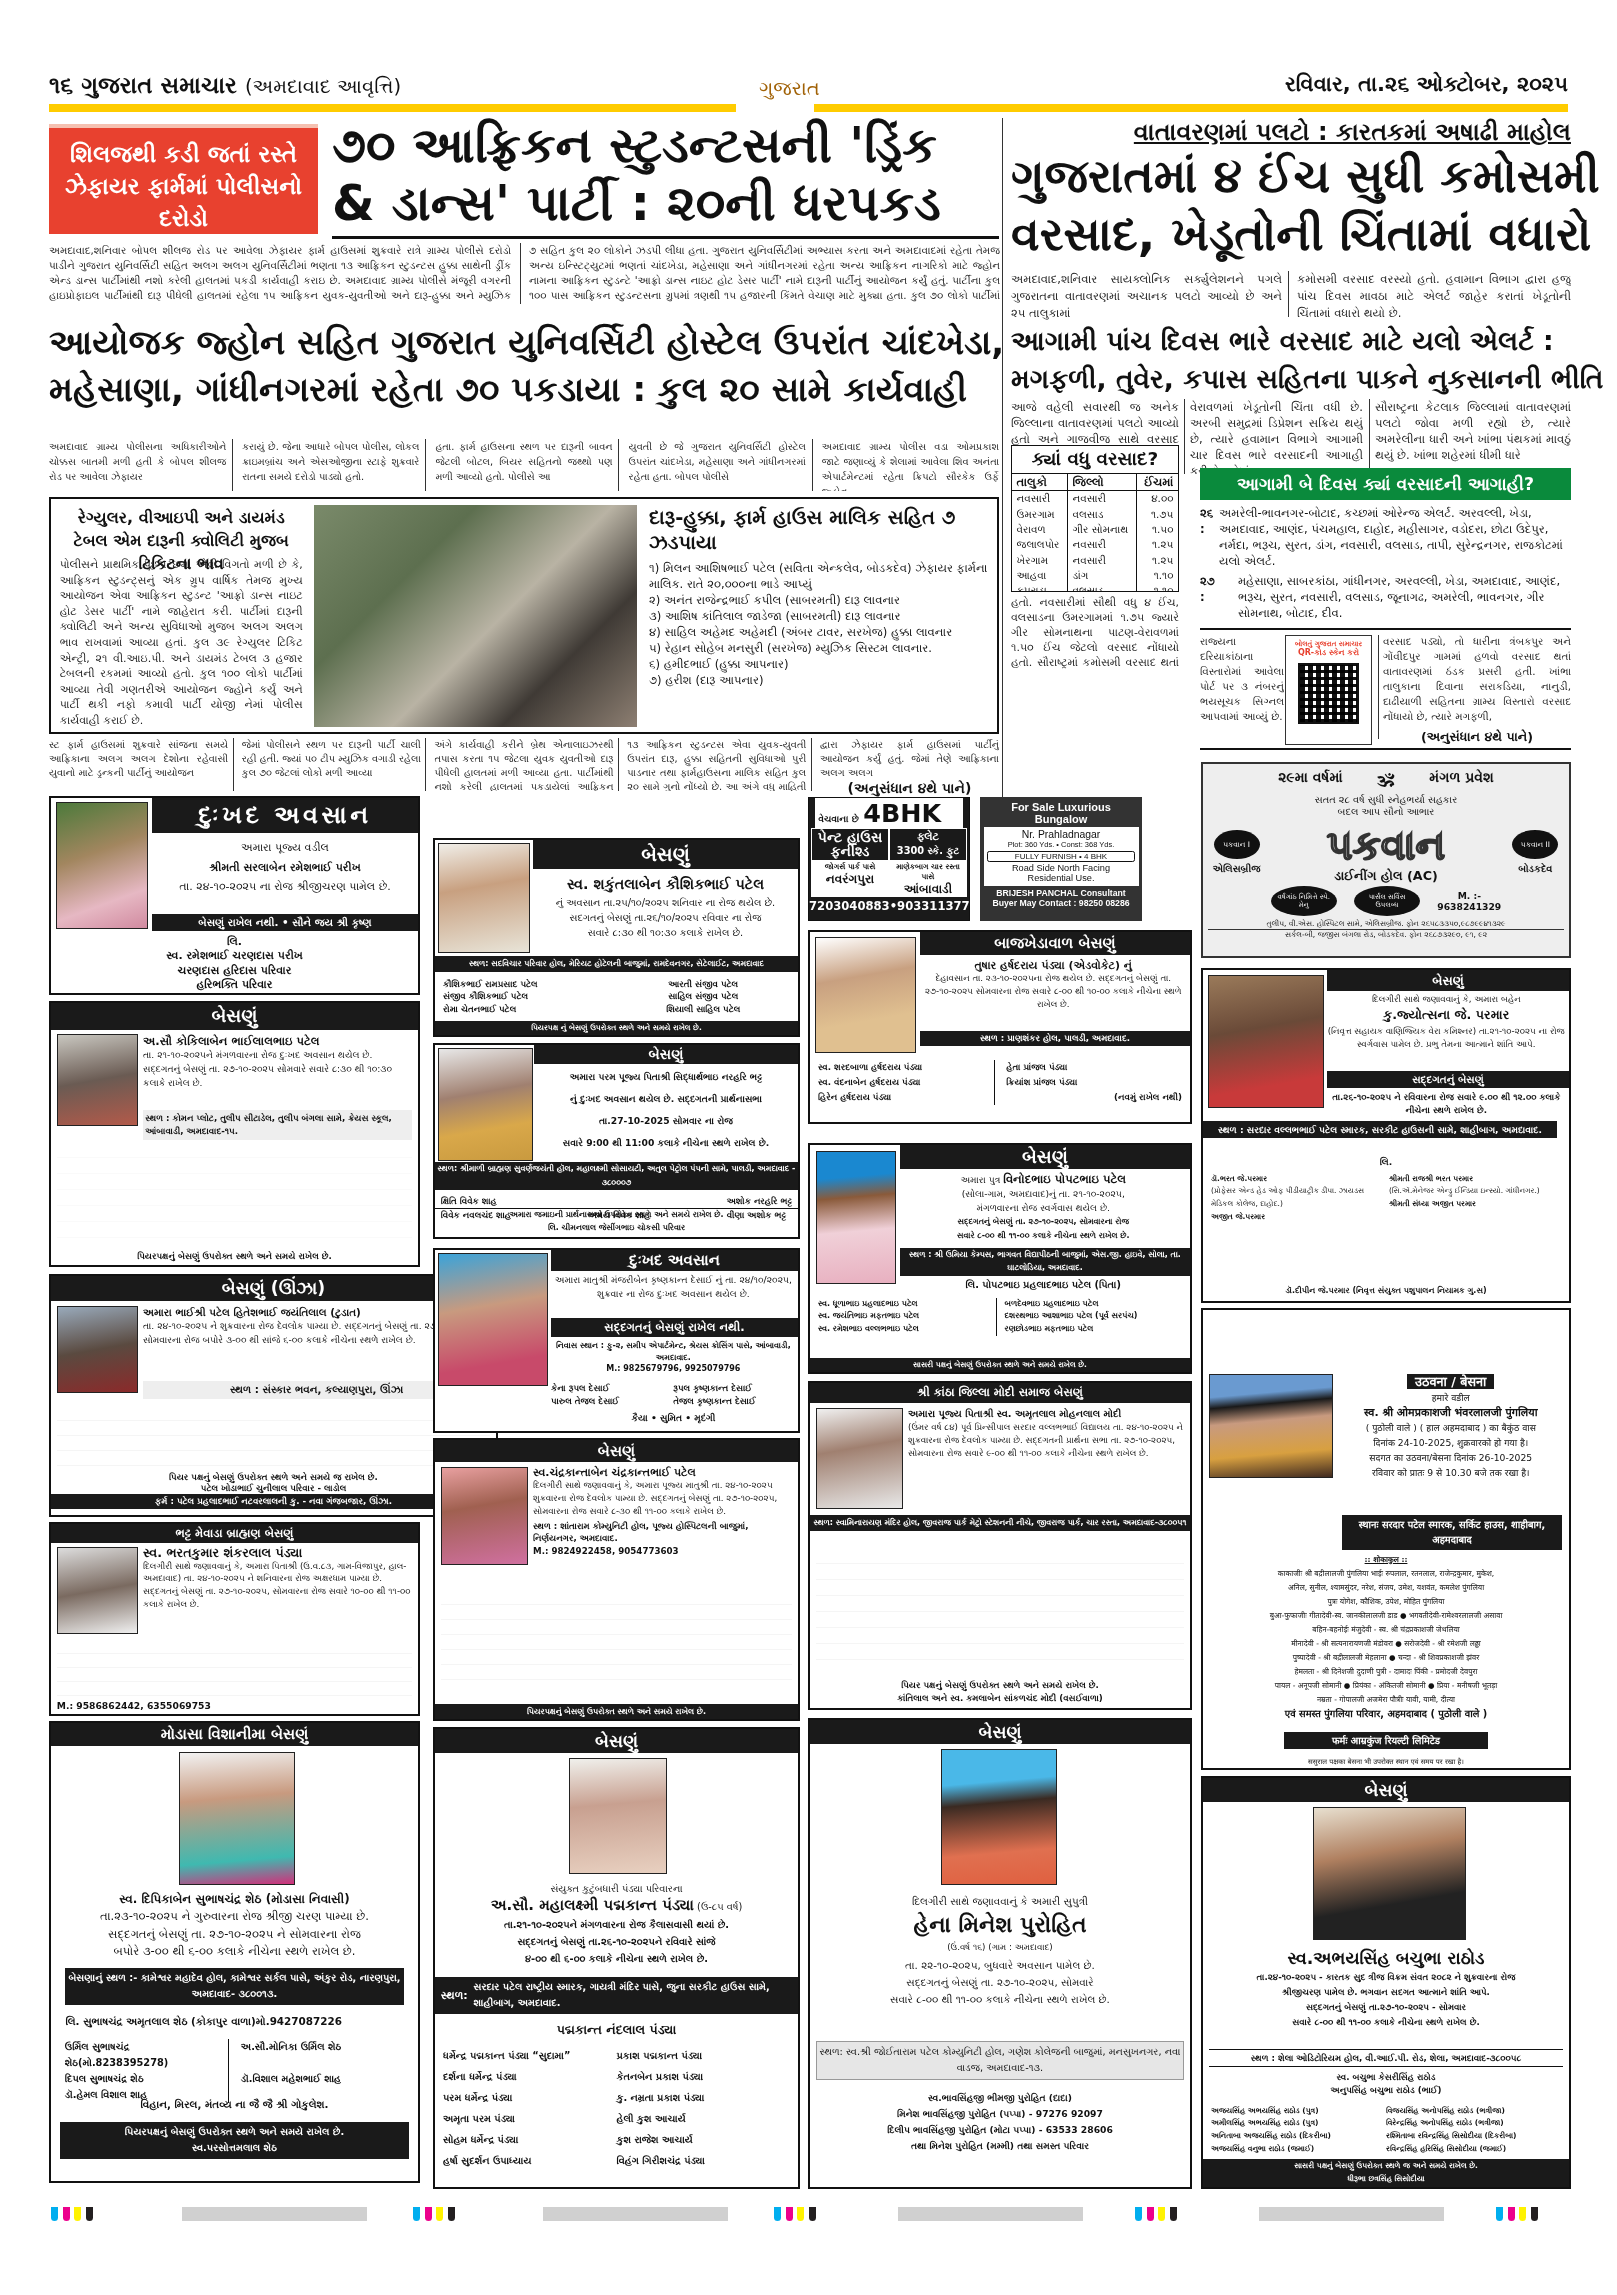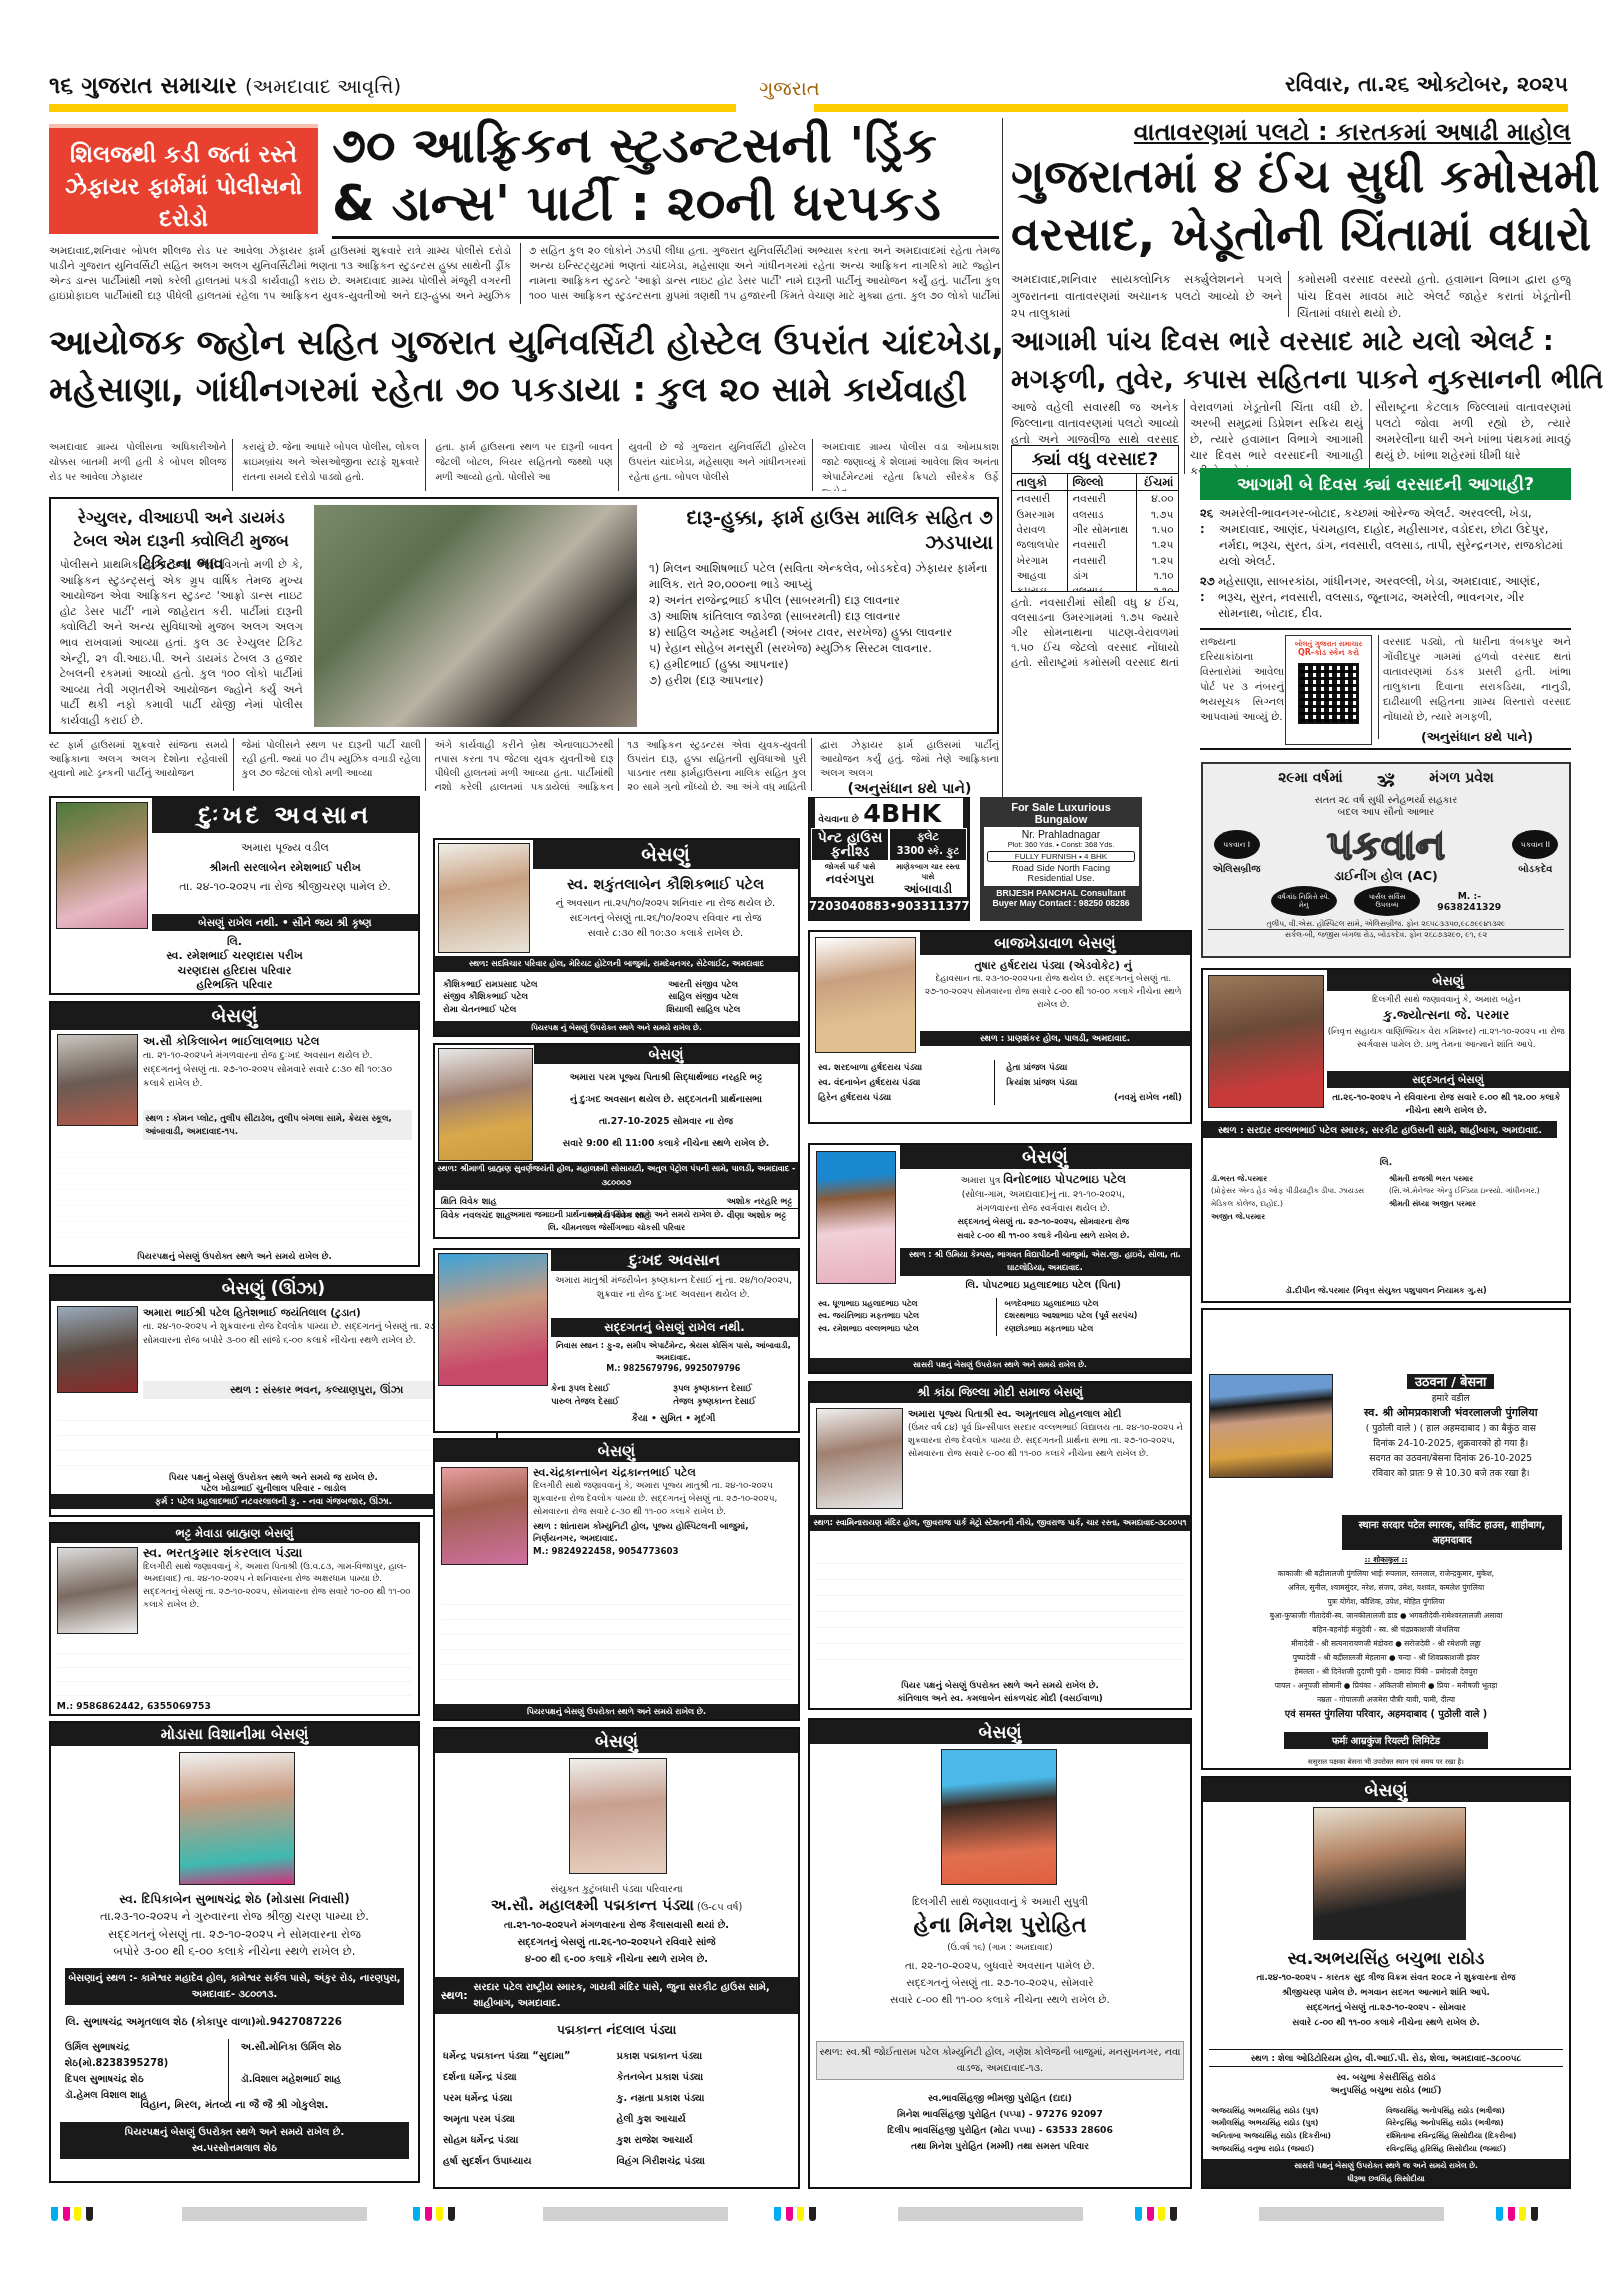--- a/index.html
+++ b/index.html
@@ -70,21 +70,21 @@
   <div class="coltext" style="flex:1;font-size:9.8px;line-height:15px;border-right:1.2px solid #333;padding-right:5.8px">હતા. ફાર્મ હાઉસના સ્થળ પર દારૂની બાવન જેટલી બોટલ, બિયર સહિતનો જથ્થો પણ મળી આવ્યો હતો. પોલીસે આ</div>
   <div class="coltext" style="flex:1;font-size:9.8px;line-height:15px;border-right:1.2px solid #333;padding-right:5.8px">યુવતી છે જે ગુજરાત યુનિવર્સિટી હોસ્ટેલ ઉપરાંત ચાંદખેડા, મહેસાણા અને ગાંધીનગરમાં રહેતા હતા. બોપલ પોલીસે</div>
   <div class="coltext" style="flex:1;font-size:9.8px;line-height:15px">અમદાવાદ ગ્રામ્ય પોલીસ વડા ઓમપ્રકાશ જાટે જણાવ્યું કે શેલામાં આવેલા શિવ અનંતા એપાર્ટમેન્ટમાં રહેતા ક્રિપટો સૌરકેક ઉર્ફે જ્હોન</div>
 </div>
 
 <div class="box" style="left:49px;top:497px;width:950px;height:237px;border-width:2.9px">
   <div class="abs" style="left:8.7px;top:7px;width:243px;font-weight:bold;font-size:16px;line-height:23px;text-align:center">રેગ્યુલર, વીઆઇપી અને ડાયમંડ ટેબલ એમ દારૂની ક્વોલિટી મુજબ ટિકિટના ભાવ</div>
   <div class="abs coltext" style="left:8.7px;top:58px;width:243px;height:173px;font-size:11px;line-height:15.6px">પોલીસને પ્રાથમિક પૂછપરછમાં એવી વિગતો મળી છે કે, આફ્રિકન સ્ટુડન્ટ્સનું એક ગ્રુપ વાર્ષિક તેમજ મુખ્ય આયોજન એવા આફ્રિકન સ્ટુડન્ટ 'આફ્રો ડાન્સ નાઇટ હોટ ડેસર પાર્ટી' નામે જાહેરાત કરી. પાર્ટીમાં દારૂની ક્વોલિટી અને અન્ય સુવિધાઓ મુજબ અલગ અલગ ભાવ રાખવામાં આવ્યા હતાં. કુલ ૩૯ રેગ્યુલર ટિકિટ એન્ટ્રી, ૨૧ વી.આઇ.પી. અને ડાયમંડ ટેબલ ૩ હજાર ટેબલની રકમમાં આવ્યો હતો. કુલ ૧૦૦ લોકો પાર્ટીમાં આવ્યા તેવી ગણતરીએ આયોજન જ્હોને કર્યું અને પાર્ટી થકી નફો કમાવી પાર્ટી યોજી નેમાં પોલીસ કાર્યવાહી કરાઈ છે.</div>
   <div class="abs" style="left:263px;top:5.8px;width:323px;height:222px;background:linear-gradient(135deg,#7a8a6a 0%,#5d6f4f 30%,#b9b3a4 55%,#3f3a35 75%,#8d7f72 100%)" aria-label="Group of arrested students with police"></div>
   <div class="abs" style="left:598px;top:5.8px;width:344px">
-    <div style="font-weight:bold;font-size:19.6px;line-height:25.4px;text-align:right">દારૂ-હુક્કા, ફાર્મ હાઉસ માલિક સહિત ૭ ઝડપાયા</div>
+    <div style="font-weight:bold;font-size:19.6px;line-height:25.4px;text-align:left">દારૂ-હુક્કા, ફાર્મ હાઉસ માલિક સહિત ૭ ઝડપાયા</div>
     <div style="font-size:11.6px;line-height:16px;margin-top:4.6px">
       <div>૧) મિલન આશિષભાઈ પટેલ (સવિતા એન્કલેવ, બોડકદેવ) ઝેફાયર ફાર્મના માલિક. રાતે ૨૦,૦૦૦ના ભાડે આપ્યું</div>
       <div>૨) અનંત રાજેન્દ્રભાઈ કપીલ (સાબરમતી) દારૂ લાવનાર</div>
       <div>૩) આશિષ કાંતિલાલ જાડેજા (સાબરમતી) દારૂ લાવનાર</div>
       <div>૪) સાહિલ અહેમદ અહેમદી (અંબર ટાવર, સરખેજ) હુક્કા લાવનાર</div>
       <div>૫) રેહાન સોહેબ મનસુરી (સરખેજ) મ્યુઝિક સિસ્ટમ લાવનાર.</div>
       <div>૬) હમીદભાઈ (હુક્કા આપનાર)</div>
       <div>૭) હરીશ (દારૂ આપનાર)</div>
     </div>
   </div>
@@ -170,21 +170,21 @@
   </table>
 </div>
 <div class="abs coltext" style="left:1011px;top:595px;width:168px;height:75px;font-size:11px;line-height:15px">હતો. નવસારીમાં સૌથી વધુ ૪ ઈંચ, વલસાડના ઉમરગામમાં ૧.૭૫ જ્યારે ગીર સોમનાથના પાટણ-વેરાવળમાં ૧.૫૦ ઈંચ જેટલો વરસાદ નોંધાયો હતો. સૌરાષ્ટ્રમાં કમોસમી વરસાદ થતાં અમરેલી-</div>
 
 <div class="abs greenbar" style="left:1200px;top:468px;width:371px;font-size:17.3px;line-height:32px">આગામી બે દિવસ ક્યાં વરસાદની આગાહી?</div>
 <div class="abs" style="left:1200px;top:505px;width:371px;font-size:11.6px;line-height:16px">
   <div style="display:flex;gap:5.8px">
       <b>૨૬ :</b>
       <span>અમરેલી-ભાવનગર-બોટાદ, કચ્છમાં ઓરેન્જ એલર્ટ. અરવલ્લી, ખેડા, અમદાવાદ, આણંદ, પંચમહાલ, દાહોદ, મહીસાગર, વડોદરા, છોટા ઉદેપુર, નર્મદા, ભરૂચ, સુરત, ડાંગ, નવસારી, વલસાડ, તાપી, સુરેન્દ્રનગર, રાજકોટમાં યલો એલર્ટ.</span>
     </div>
-  <div style="display:flex;gap:3px;margin-top:3.5px">
+  <div style="display:flex;gap:23px;margin-top:3.5px">
       <b>૨૭ :</b>
       <span>મહેસાણા, સાબરકાંઠા, ગાંધીનગર, અરવલ્લી, ખેડા, અમદાવાદ, આણંદ, ભરૂચ, સુરત, નવસારી, વલસાડ, જૂનાગઢ, અમરેલી, ભાવનગર, ગીર સોમનાથ, બોટાદ, દીવ.</span>
     </div>
 </div>
 <div class="rule" style="left:1200px;top:628px;width:371px;height:1.7px"></div>
 <div class="abs coltext" style="left:1200px;top:634px;width:84px;height:116px;font-size:10.4px;line-height:15px">રાજ્યના દરિયાકાંઠાના વિસ્તારોમાં આવેલા પોર્ટ પર ૩ નંબરનું ભયસૂચક સિગ્નલ આપવામાં આવ્યું છે.</div>
 <div class="abs" style="left:1285px;top:635px;width:87px;height:110px;border:1.2px solid #333;text-align:center">
   <div style="color:#e8412f;font-size:7px;font-weight:bold;margin-top:3.5px">બોલતું ગુજરાત સમાચાર</div>
   <div style="color:#e8412f;font-size:8px;font-weight:bold">QR-કોડ સ્કેન કરો</div>
   <div class="qr" style="width:61px;height:61px"></div>

